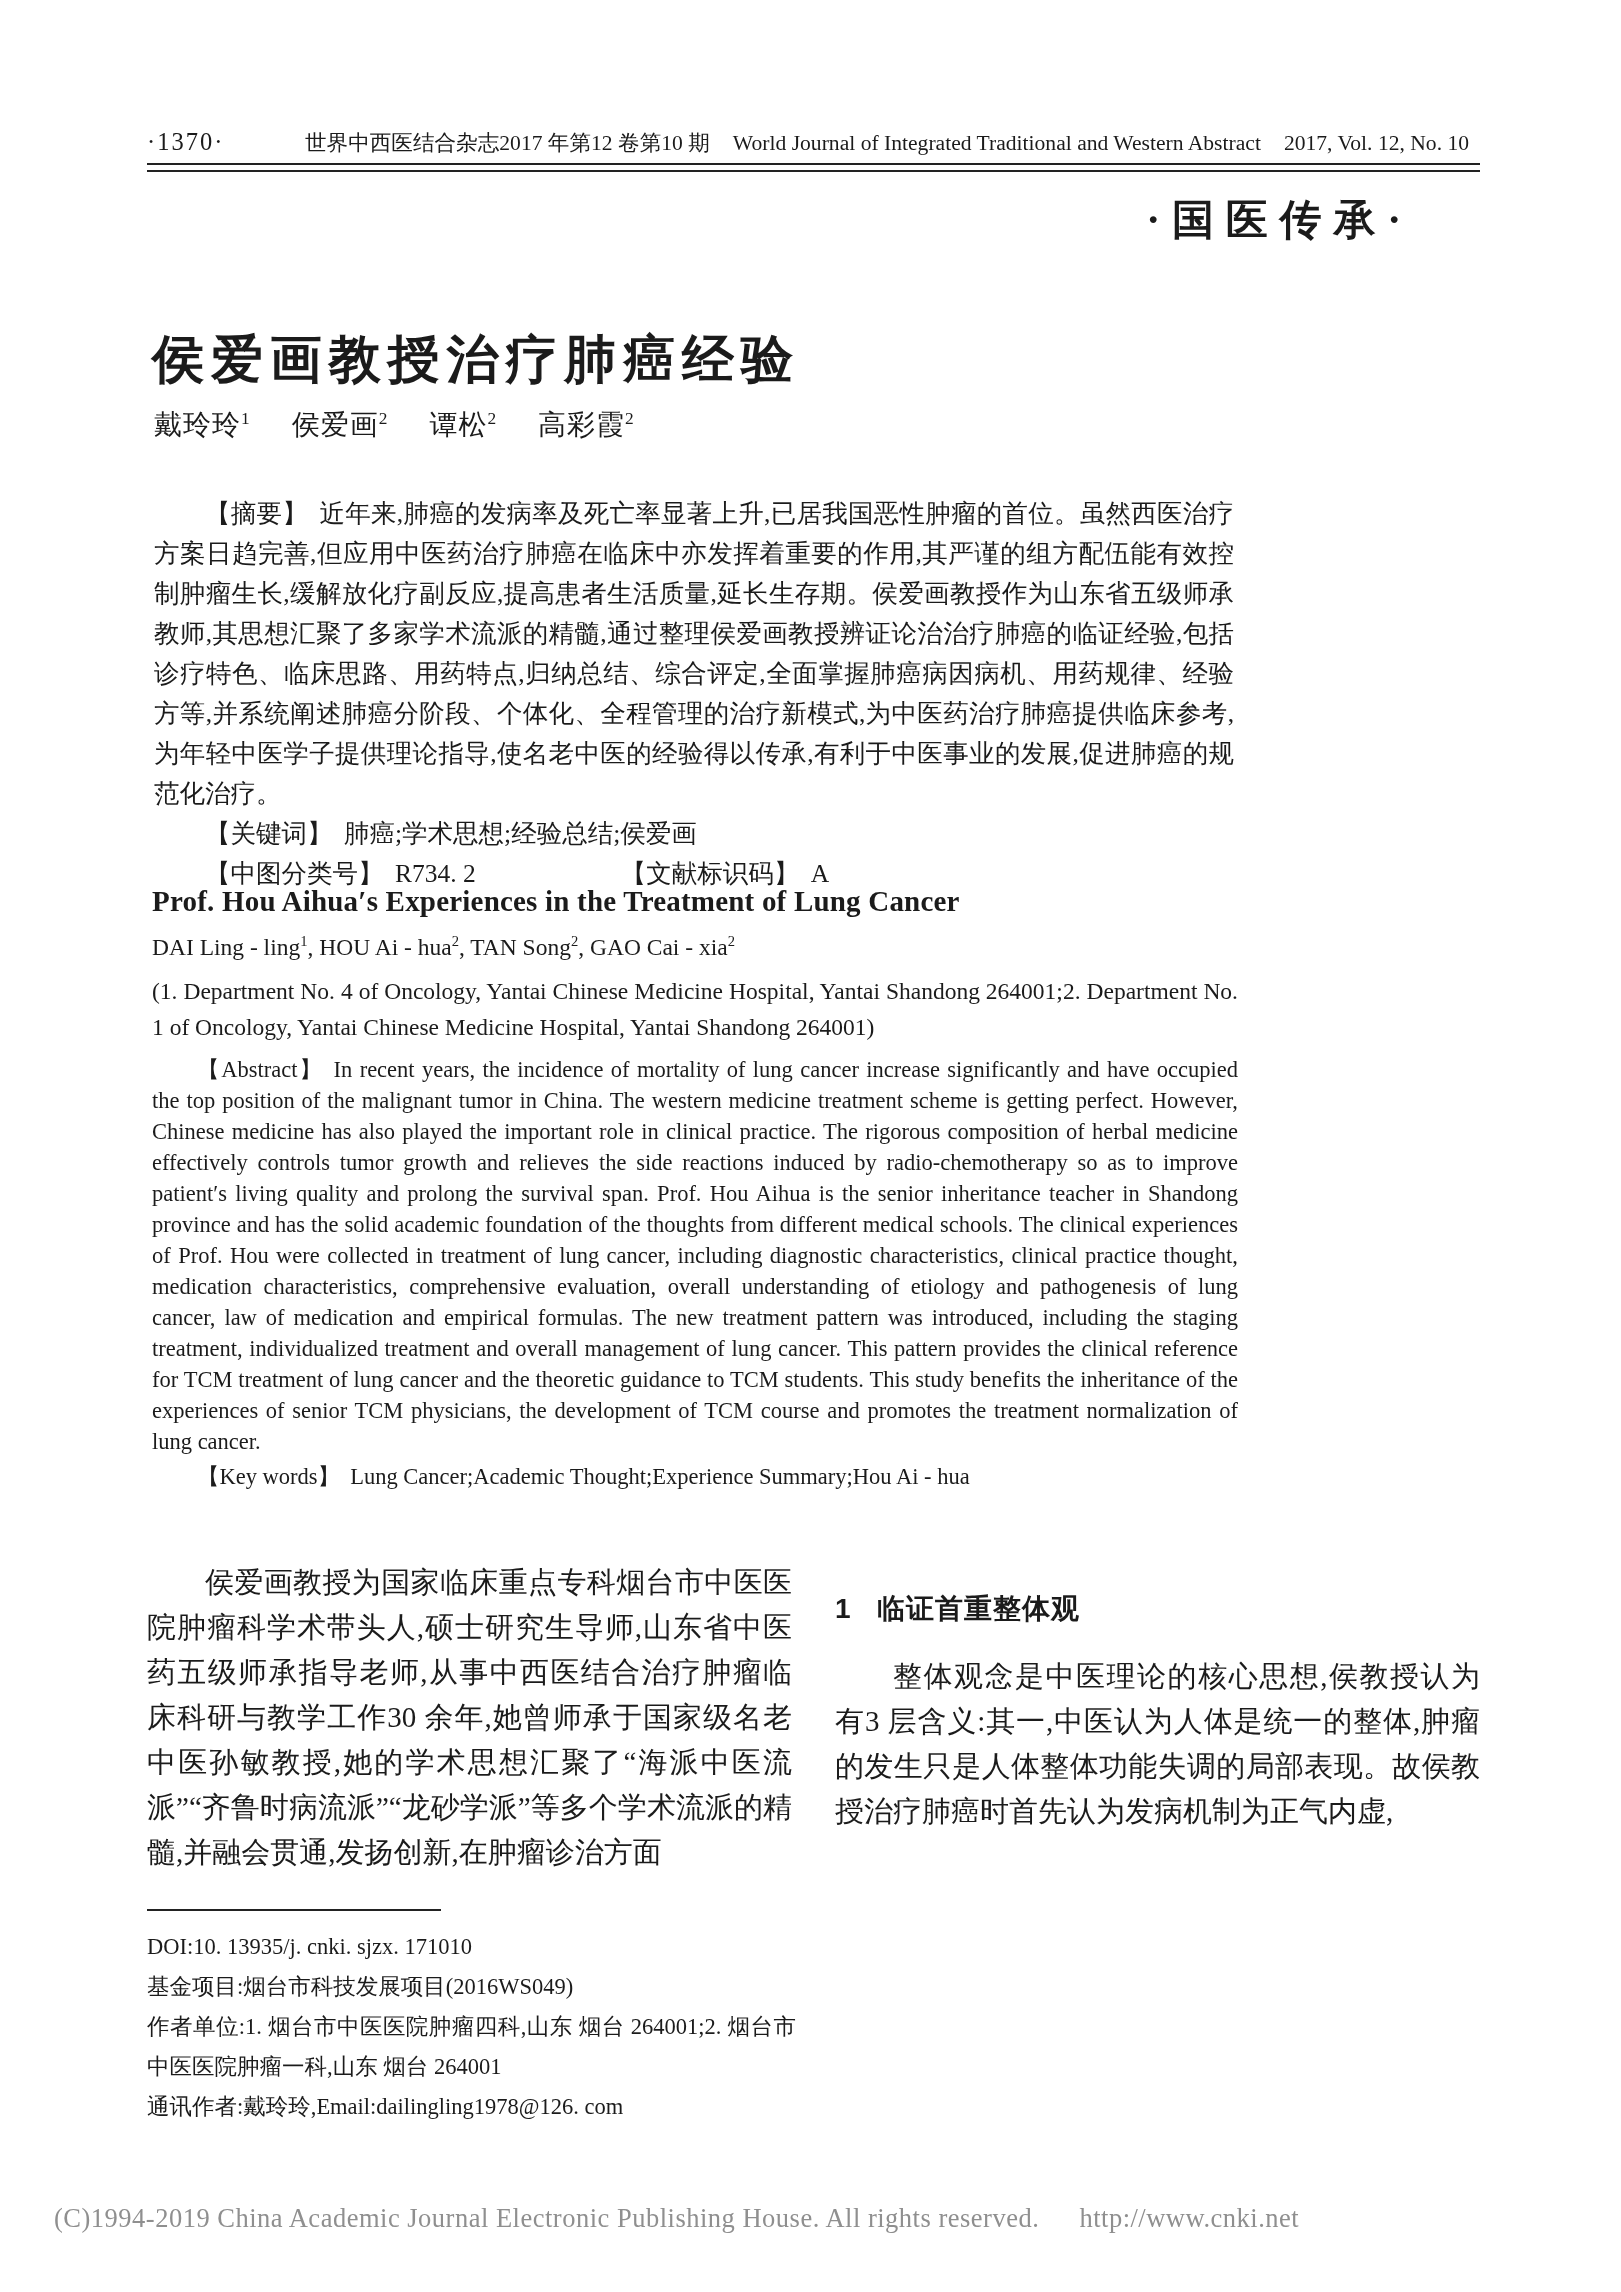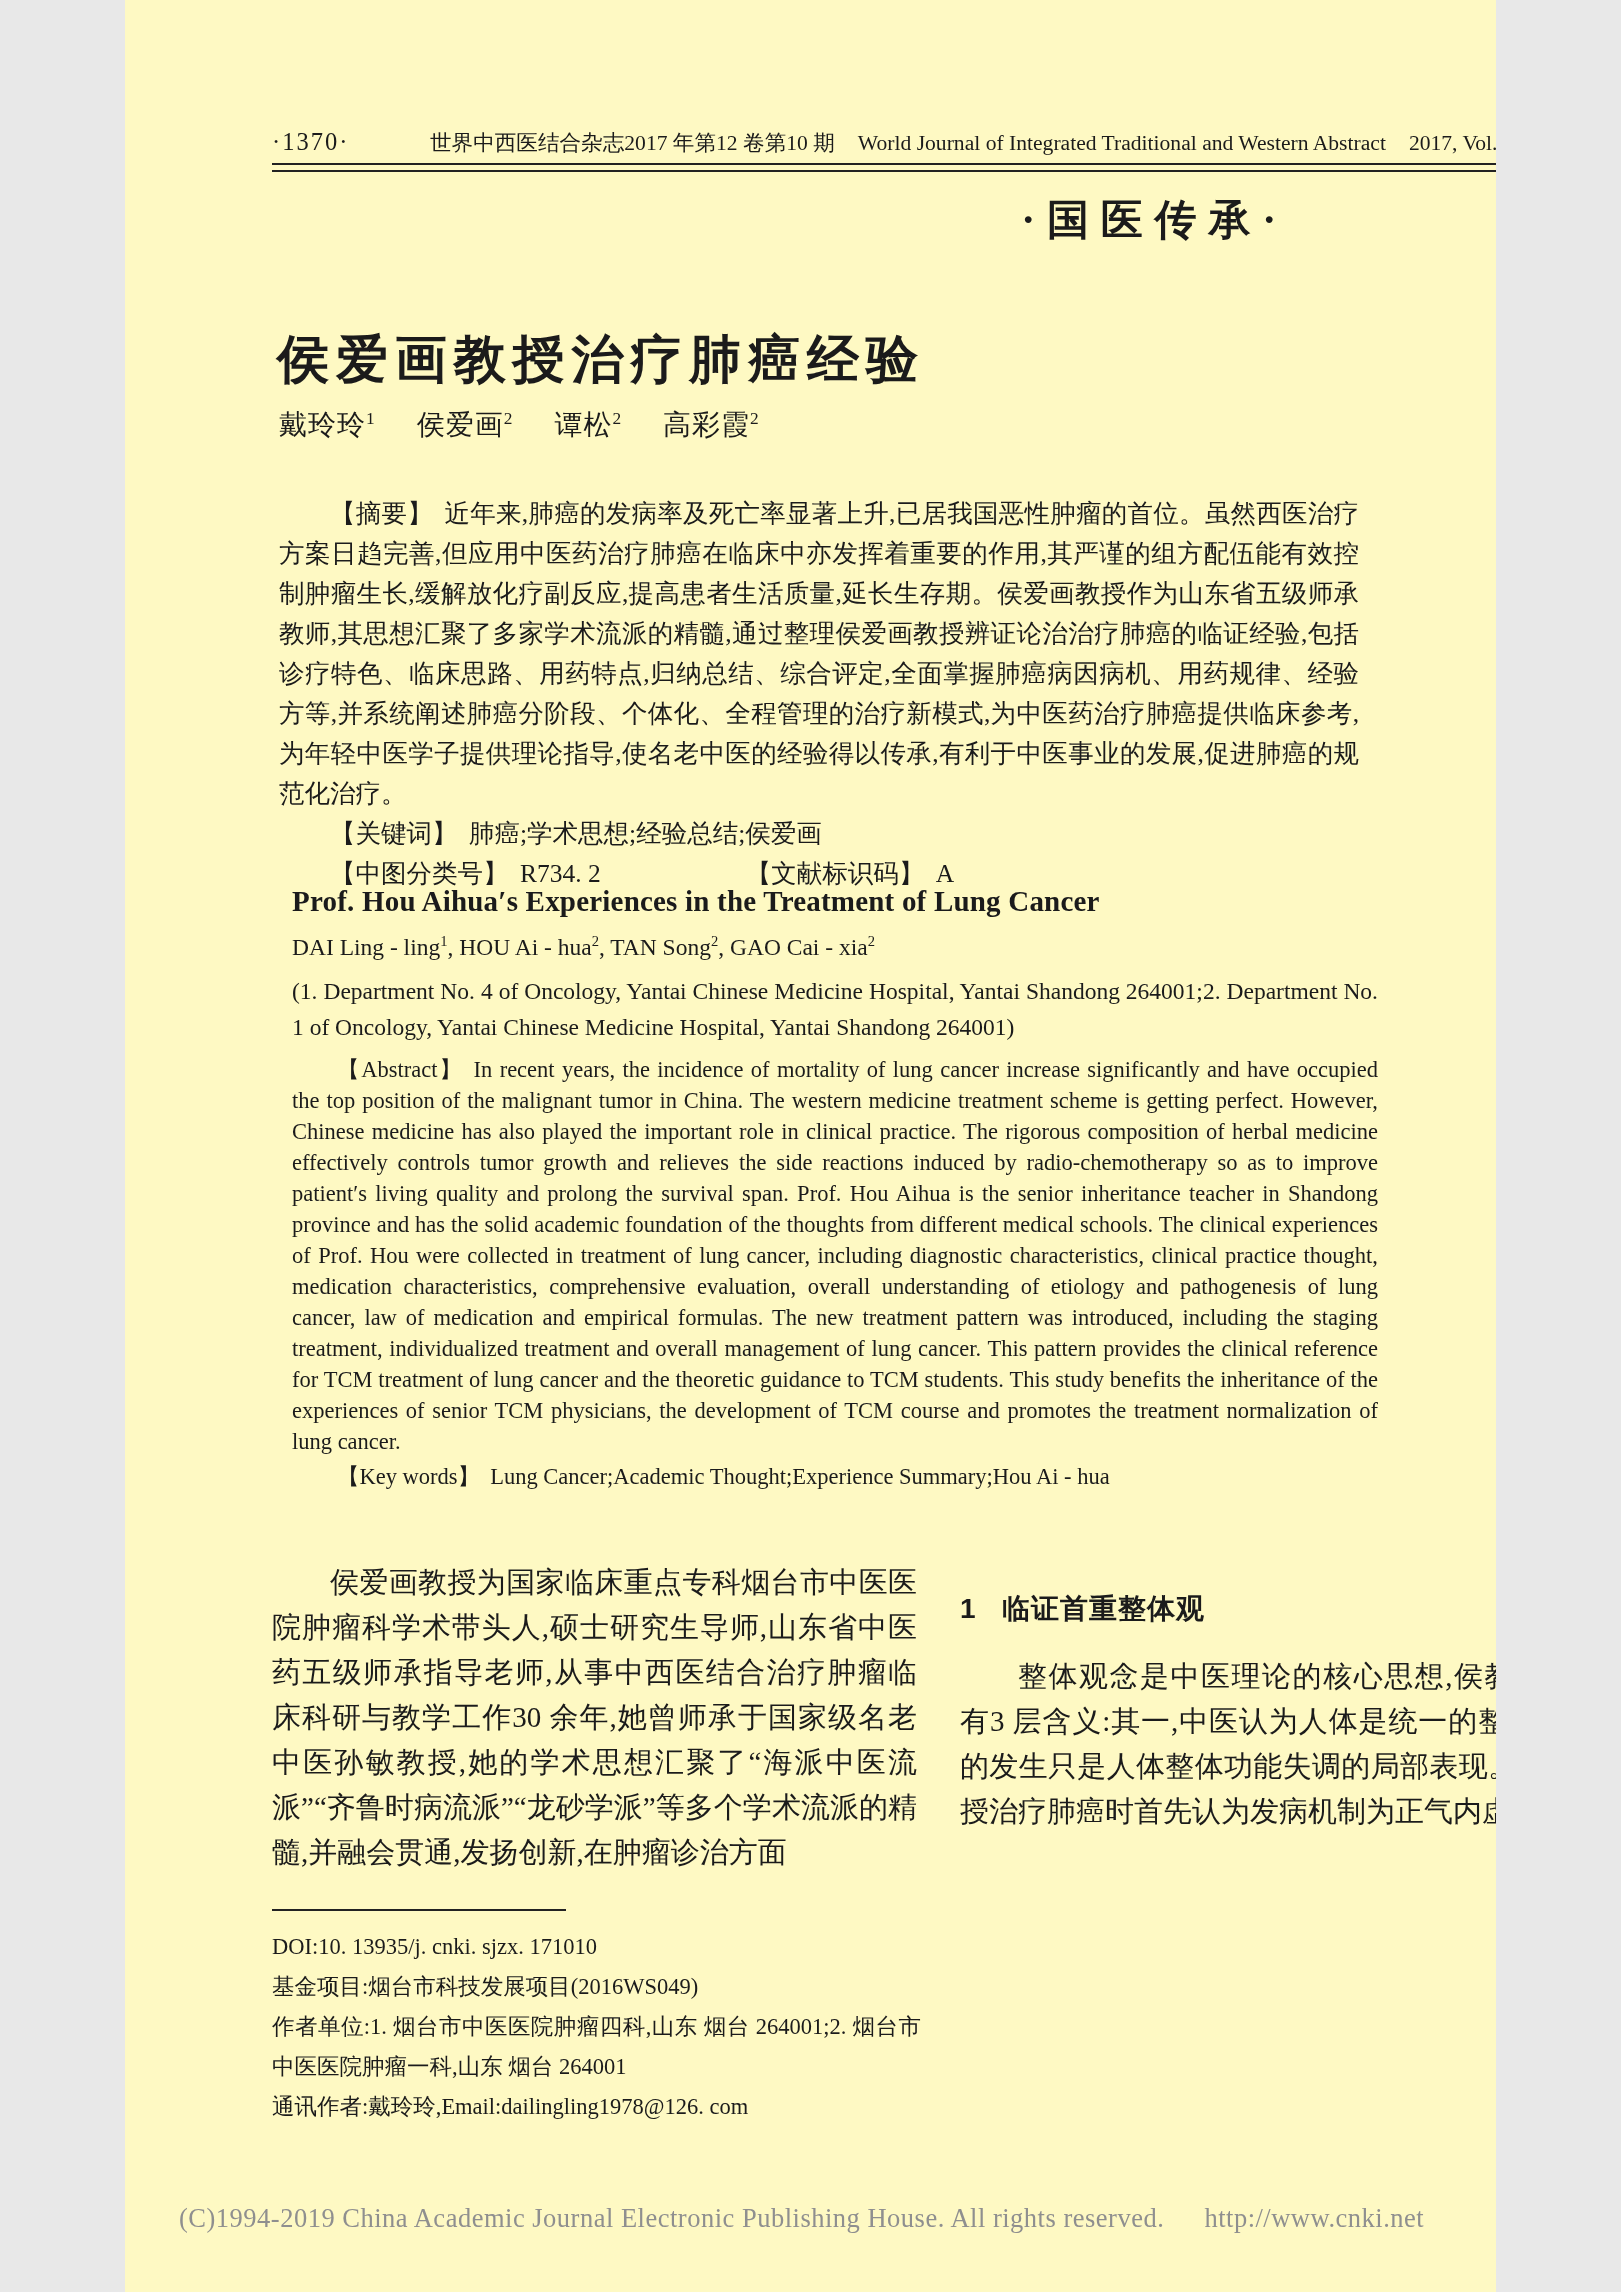--- a/index.html
+++ b/index.html
@@ -1,20 +1,20 @@
 <!DOCTYPE html>
 <html><head>
 <meta charset="utf-8">
 <style>
   html,body{margin:0;padding:0;background:#e8e8e8;}
   .page{
     position:relative;
-    width:1371px;height:2293px;
+    width:1621px;height:2293px;
     margin:0 auto;
-    background:#fef9c3;
+    background:#ffffff;
     color:#1b1b1b;
     font-family:"Liberation Serif","DejaVu Serif",serif;
     overflow:hidden;
   }
   
   .header-row{
     position:absolute;left:147px;top:128px;width:1333px;
     display:flex;align-items:baseline;
     font-size:22.5px;white-space:nowrap;
   }
@@ -45,21 +45,21 @@
   .abstract-block{
     position:absolute;left:154px;top:494px;width:1080px;
     font-size:25.5px;line-height:40px;text-align:justify;
   }
   .abstract-block p{margin:0;text-indent:2em;}
   .lbl{font-weight:normal;margin-right:0.45em;}
   .kw-line{margin-top:0;}
   .clc-line .pair2{margin-left:145px;}
   
   .english-block{
-    position:absolute;left:167px;top:885px;width:1086px;
+    position:absolute;left:152px;top:885px;width:1086px;
   }
   .en-title{
     font-size:29px;font-weight:bold;margin:0 0 15.7px 0;letter-spacing:0.2px;
   }
   .en-authors{font-size:23.5px;margin:0 0 12.7px 0;}
   .en-affil{font-size:23.5px;line-height:36px;text-align:justify;margin:0 0 8.8px 0;}
   .en-abstract{
     font-size:22.5px;line-height:31px;text-align:justify;margin:0;text-indent:2em;
   }
   .en-keywords{

